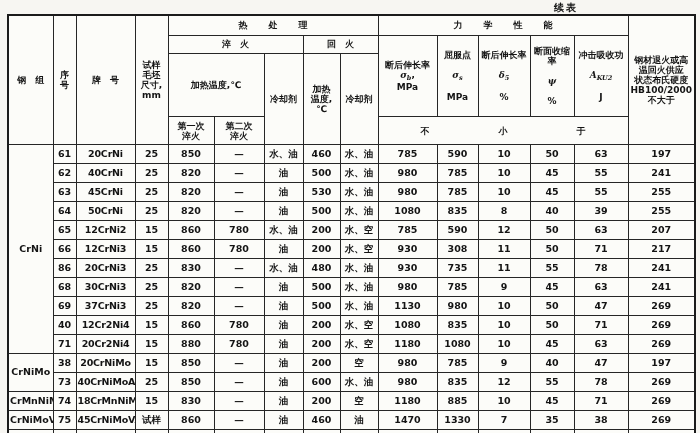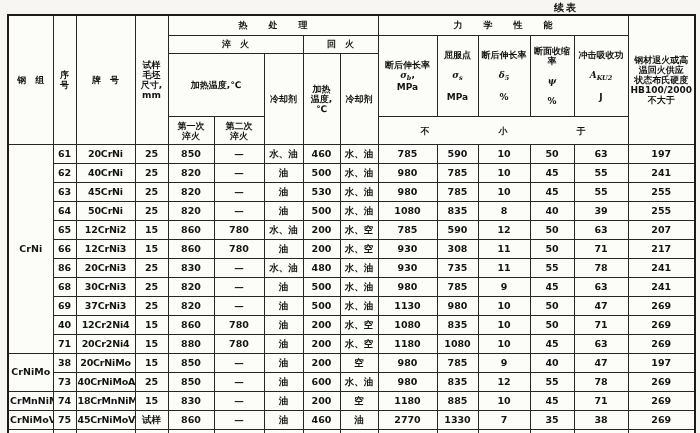--- a/index.html
+++ b/index.html
@@ -371,21 +371,21 @@
         <tr>
           <td rowspan="1" class="group">CrNiMoV</td>
           <td class="c-no">75</td>
           <td class="c-grade">45CrNiMoVA</td>
           <td class="c-size">试样</td>
           <td class="c-q1">860</td>
           <td class="c-q2">—</td>
           <td class="c-qcool">油</td>
           <td class="c-ttemp">460</td>
           <td class="c-tcool">油</td>
-          <td class="c-rm">2770</td>
+          <td class="c-rm">1470</td>
           <td class="c-rs">1330</td>
           <td class="c-a">7</td>
           <td class="c-z">35</td>
           <td class="c-aku">38</td>
           <td class="c-hb">269</td>
         </tr>
         <tr>
           <td rowspan="2" class="group">CrNiW</td>
           <td class="c-no">76</td>
           <td class="c-grade">18Cr2Ni4WA</td>

